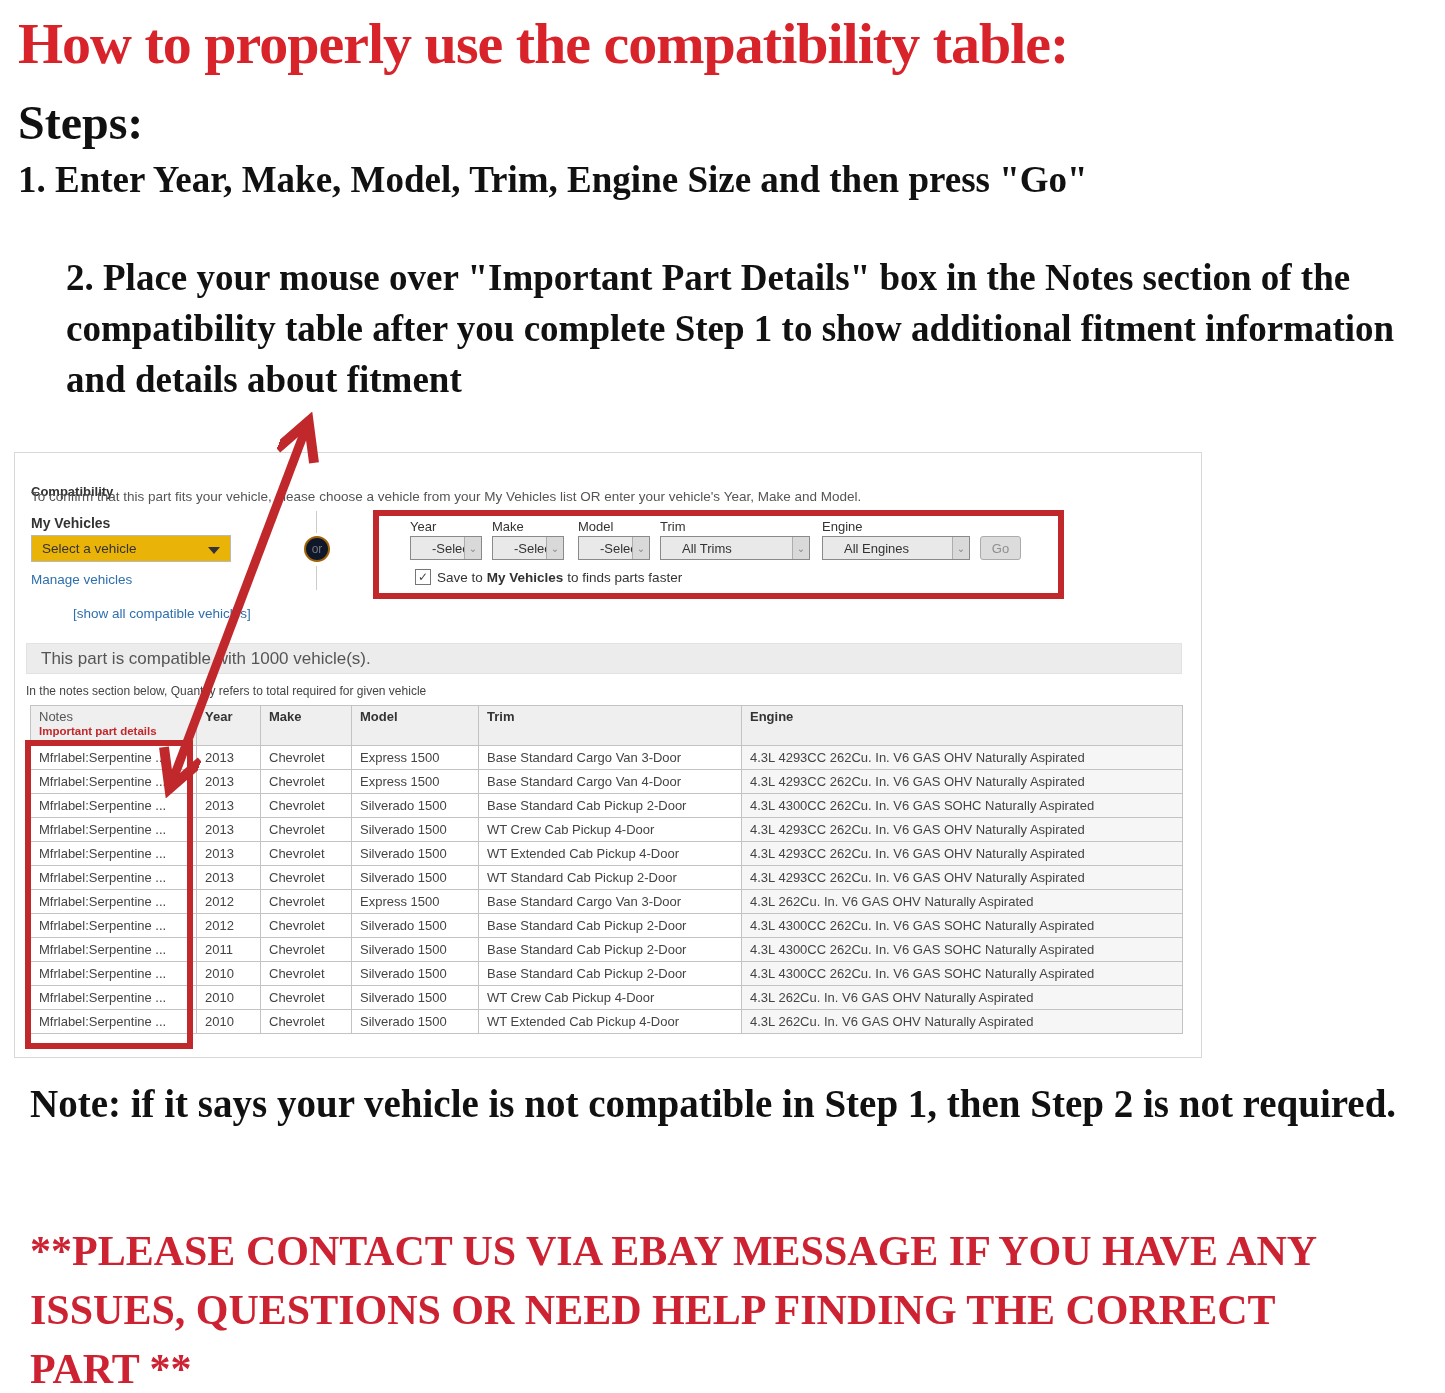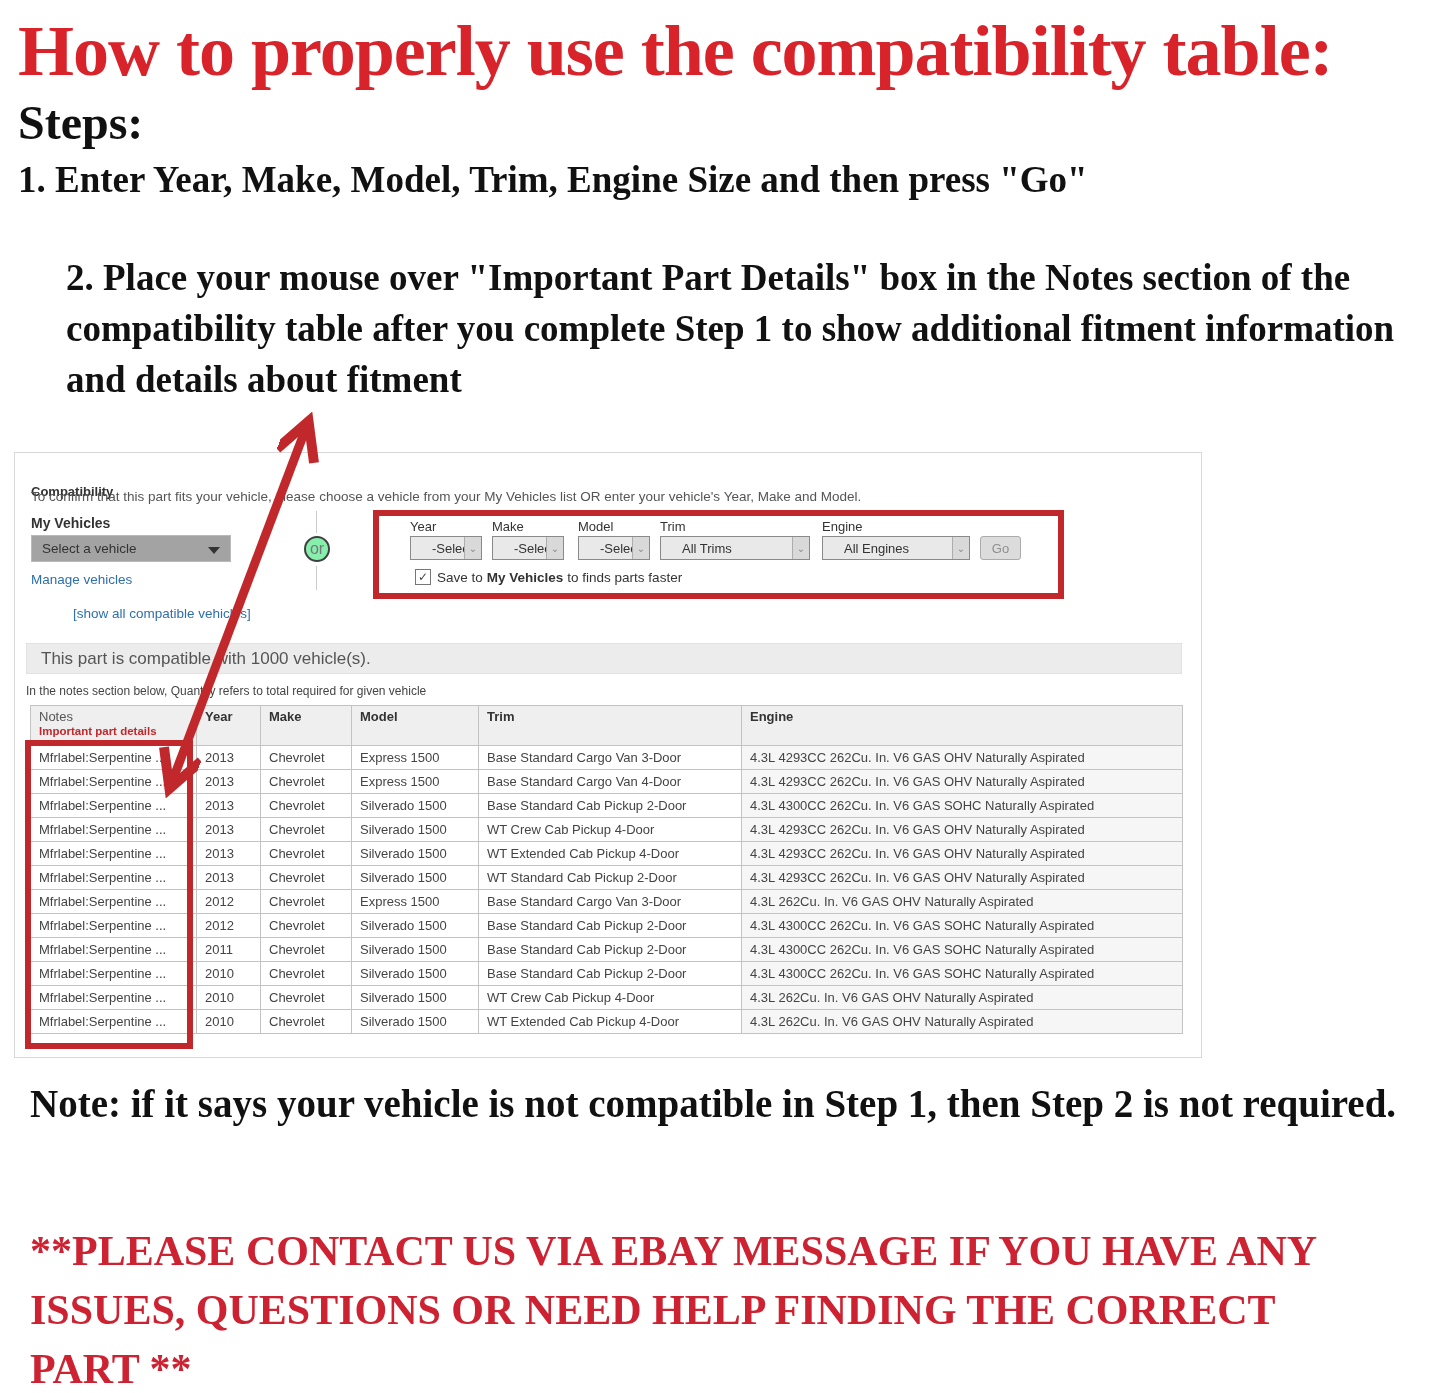--- a/index.html
+++ b/index.html
@@ -3,51 +3,51 @@
 <meta charset="utf-8">
 <style>
   * { margin:0; padding:0; box-sizing:border-box; }
   html,body { background:#fff; }
   .page {
     position:relative; width:1445px; height:1393px; background:#ffffff;
     font-family:"Liberation Sans","DejaVu Sans",sans-serif; overflow:hidden;
   }
   
   .serif { font-family:"Liberation Serif","DejaVu Serif",serif; font-weight:bold; color:#111; }
-  .headline { position:absolute; left:18px; top:12px; width:1320px; font-size:72px; line-height:1.1; color:#d8232a; letter-spacing:-1px; }
+  .headline { position:absolute; left:18px; top:12px; width:1320px; font-size:58px; line-height:1.1; color:#d8232a; letter-spacing:-1px; }
   .steps-heading { position:absolute; left:18px; top:95px; font-size:48px; }
   .step1 { position:absolute; left:18px; top:158px; width:1360px; font-size:37px; }
   .step2 { position:absolute; left:18px; top:252px; width:1330px; font-size:37px; line-height:1.38;margin-left:48px; }
   .note-text { position:absolute; left:30px; top:1076px; width:1390px; font-size:39px; line-height:1.42; }
   .contact-text { position:absolute; left:30px; top:1222px; width:1330px; font-size:42px; line-height:1.40; color:#cd2232; }
 
   
   .panel {
     position:absolute; left:14px; top:452px; width:1188px; height:606px;
     background:#fff; border:1px solid #d8d8d8; overflow:hidden; font-size:13px; color:#444;
   }
   .w-heading { position:absolute; left:16px; top:7px; font-size:13px; font-weight:bold; color:#333;margin-top:24px; }
   .w-desc { position:absolute; left:16px; top:36px; font-size:13.5px; color:#555; }
   .myveh-label { position:absolute; left:16px; top:62px; font-size:14px; font-weight:bold; color:#333; }
   .veh-select {
-    position:absolute; left:16px; top:82px; width:200px; height:27px; background:#a3a3a3;
+    position:absolute; left:16px; top:82px; width:200px; height:27px; background:#eab308;
     border:1px solid #b9b9b9; display:flex; align-items:center; padding:0 10px; color:#333; font-size:13.5px;
     cursor:pointer;
   }
   .veh-caret { position:absolute; right:10px; top:11px; width:0; height:0;
     border-left:6px solid transparent; border-right:6px solid transparent; border-top:7px solid #333; }
   .link { position:absolute; color:#2e6fad; font-size:13.5px; cursor:pointer; }
   .manage-link { left:16px; top:119px; }
   .showall-link { left:22px; top:153px;margin-left:36px; }
 
   .or-divider { position:absolute; left:301px; width:1px; background:#ccc; }
   .or-circle {
     position:absolute; left:289px; top:83px; width:26px; height:26px; border-radius:50%;
-    border:2px solid #404040; color:#777; font-size:16px; display:flex; align-items:center; justify-content:center;
-    background:#86efac;
+    border:2px solid #a16207; color:#777; font-size:12px; display:flex; align-items:center; justify-content:center;
+    background:#0f172a;
   }
 
   .finder-box {
     position:absolute; left:358px; top:57px; width:691px; height:89px;
     border:6px solid #c1282b; background:#fff;
   }
   .sel-label { position:absolute; top:3px; font-size:13px; color:#333; }
   .sel {
     position:absolute; top:20px; height:24px; background:#e9e9e9; border:1px solid #8a8a8a;
     display:flex; align-items:center; padding-left:21px; color:#333; font-size:13px; cursor:pointer;

